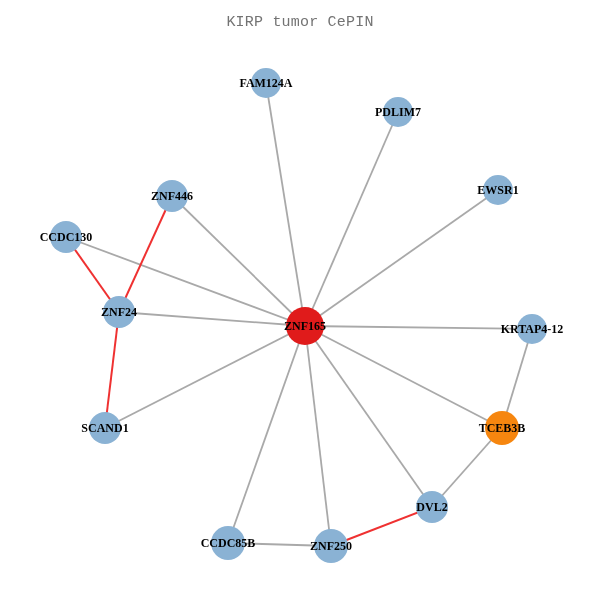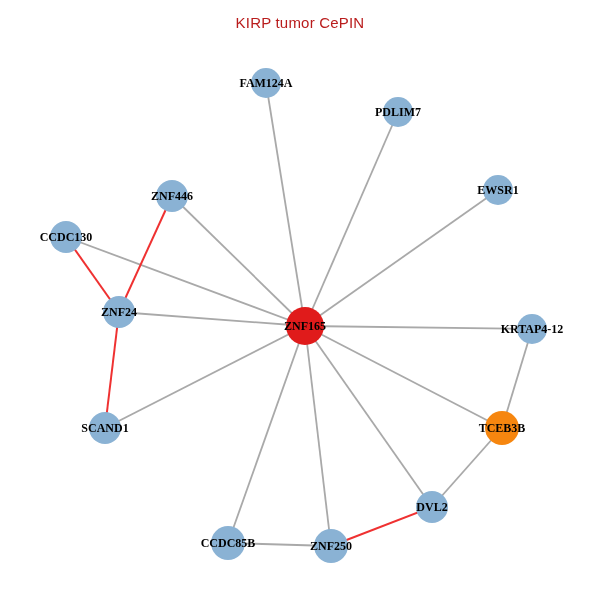--- a/index.html
+++ b/index.html
@@ -88,14 +88,14 @@
         <text x="502" y="428" text-anchor="middle" dy="0.35em" class="node-label" fill="#000000">TCEB3B</text>
         <text x="432" y="507" text-anchor="middle" dy="0.35em" class="node-label" fill="#000000">DVL2</text>
         <text x="331" y="546" text-anchor="middle" dy="0.35em" class="node-label" fill="#000000">ZNF250</text>
         <text x="228" y="543" text-anchor="middle" dy="0.35em" class="node-label" fill="#000000">CCDC85B</text>
         <text x="105" y="428" text-anchor="middle" dy="0.35em" class="node-label" fill="#000000">SCAND1</text>
         <text x="119" y="312" text-anchor="middle" dy="0.35em" class="node-label" fill="#000000">ZNF24</text>
         <text x="66" y="237" text-anchor="middle" dy="0.35em" class="node-label" fill="#000000">CCDC130</text>
         <text x="172" y="196" text-anchor="middle" dy="0.35em" class="node-label" fill="#000000">ZNF446</text>
       </g>
   </svg>
-  <div id="plot-title" style="color: #b91c1c;">KIRP tumor CePIN</div>
+  <div id="plot-title" style="color: #737373; font-family: Liberation Mono, monospace;">KIRP tumor CePIN</div>
 </div>
 
 </body></html>

